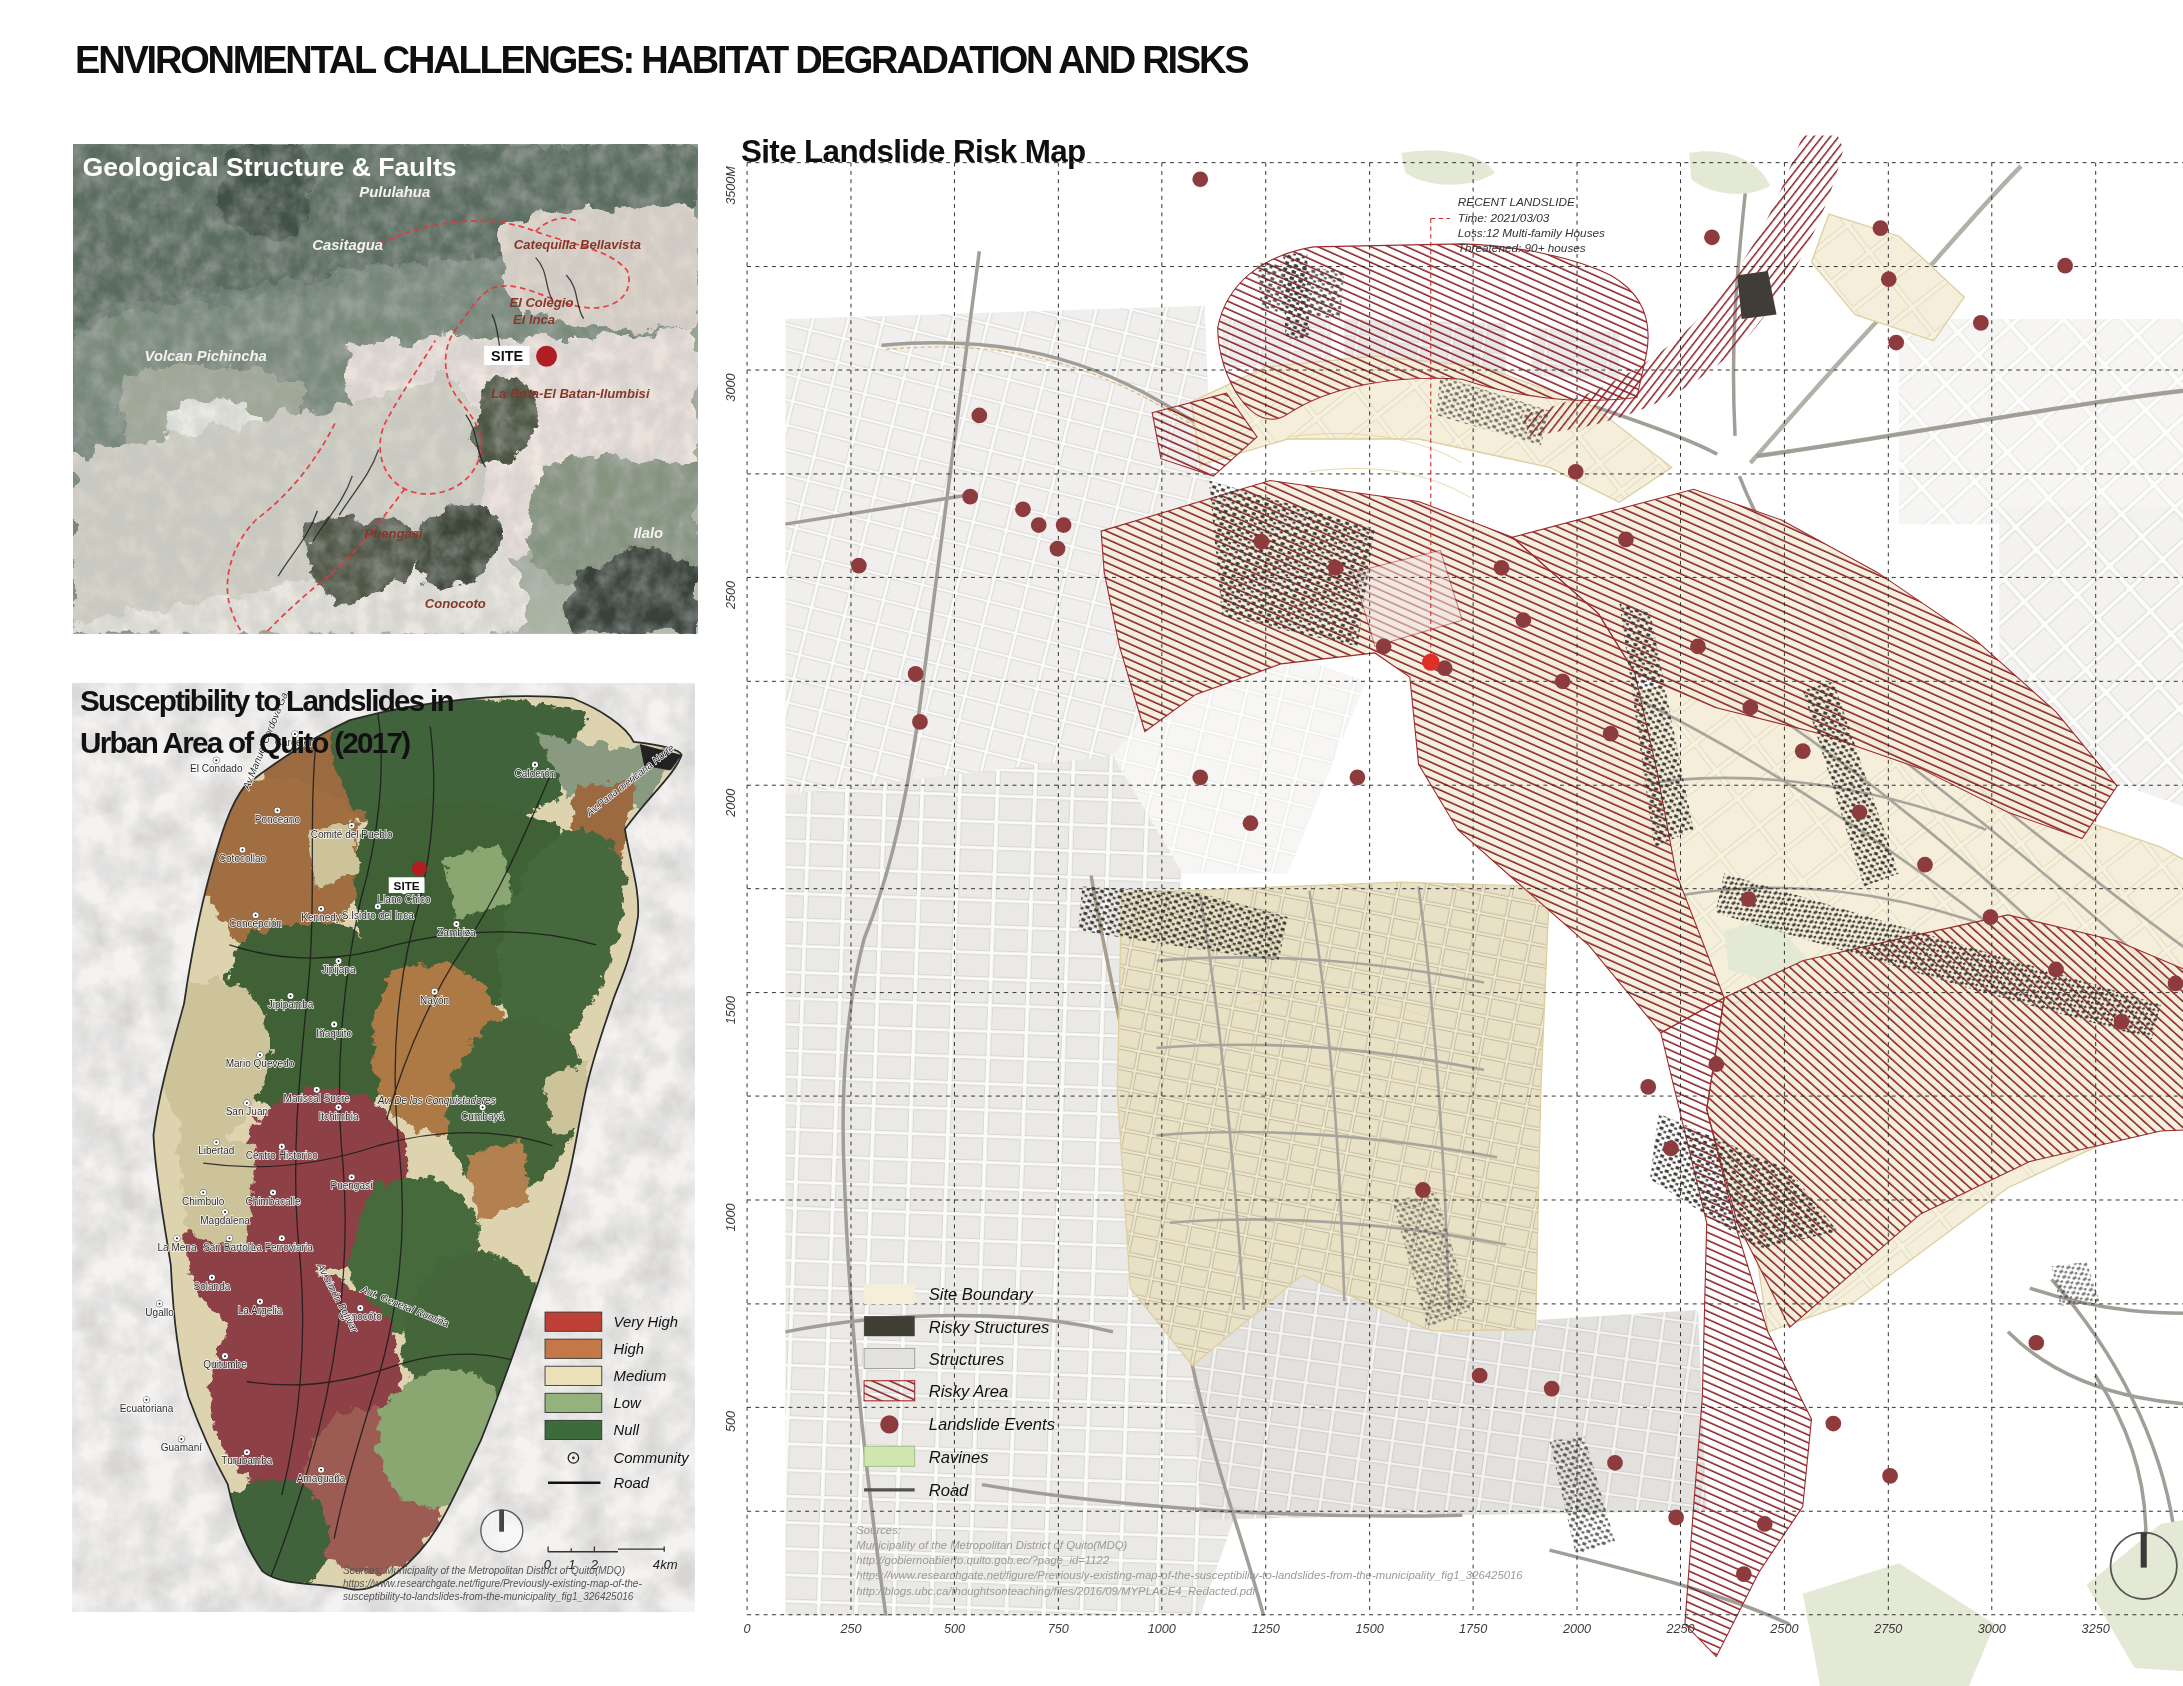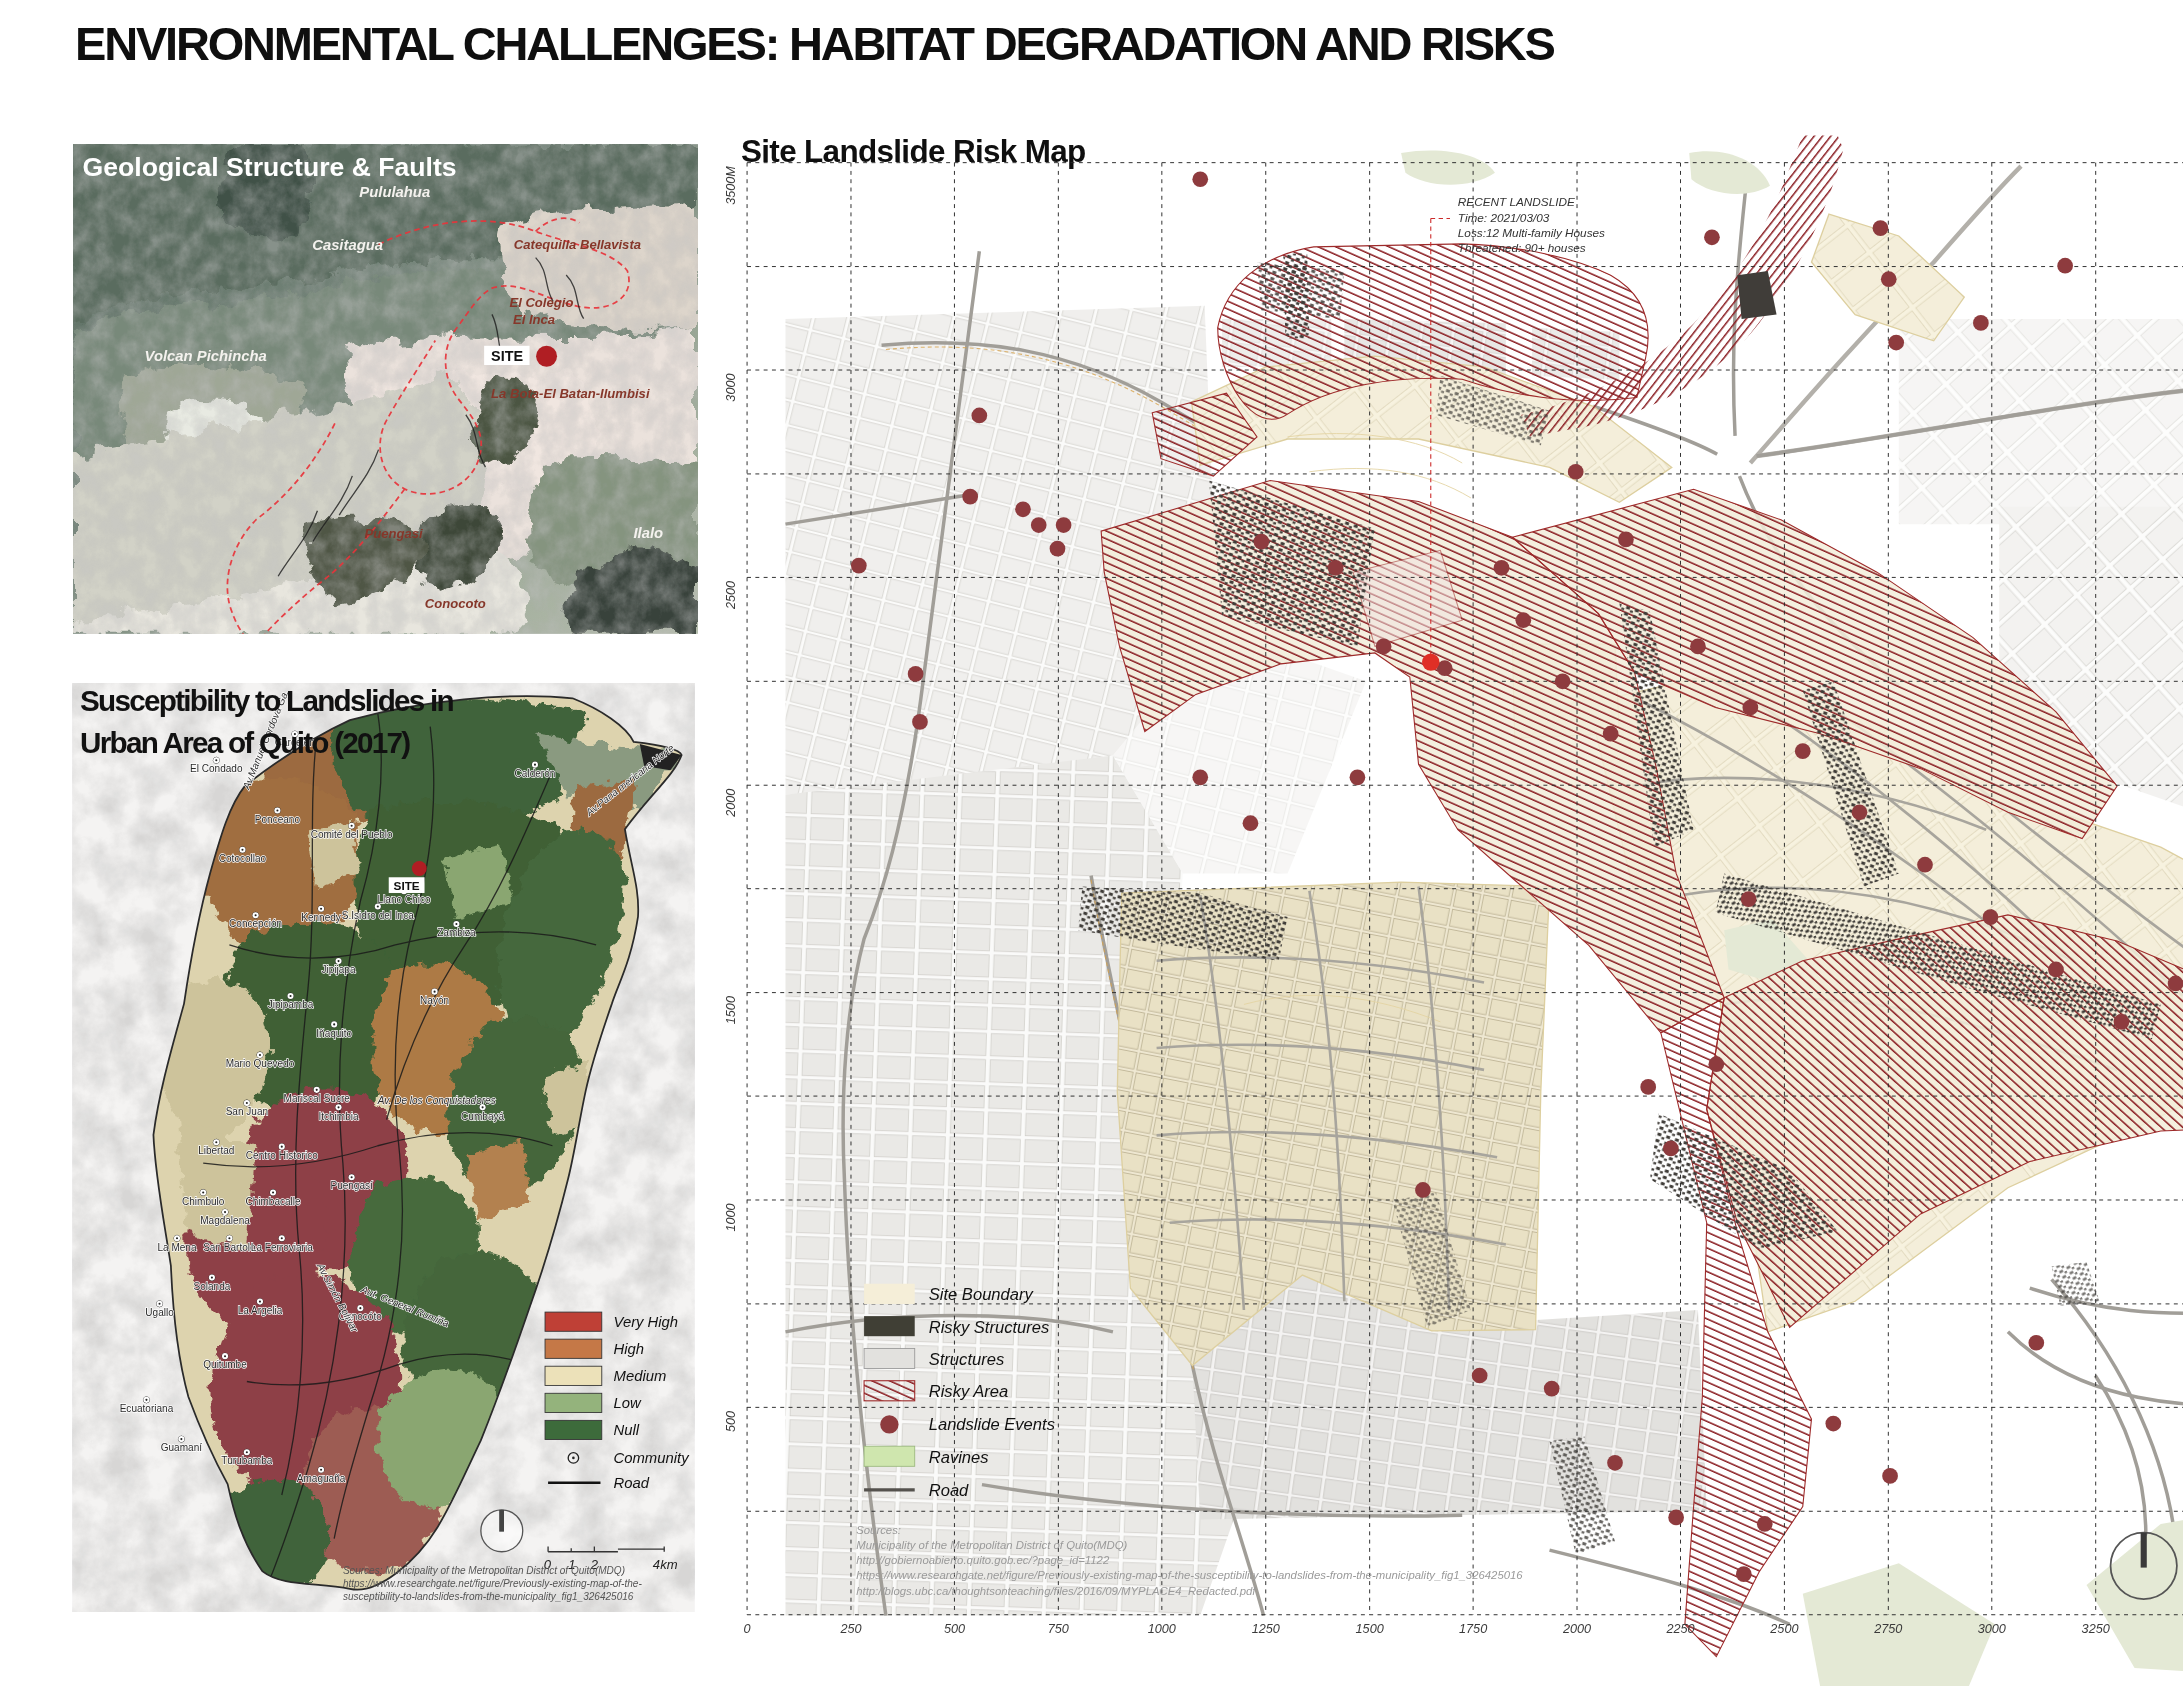--- a/index.html
+++ b/index.html
@@ -1,21 +1,21 @@
 <!DOCTYPE html>
 <html style="font-size:7px"><head><meta charset="utf-8">
 <style>
 html,body{margin:0;padding:0;background:#ffffff;}
 body{width:3457px;height:1687px;position:relative;overflow:hidden;font-family:"Liberation Sans",sans-serif;}
 .abs{position:absolute;}
 .b{font-weight:bold;color:#0f0f0f;}
 svg{display:block}
 </style></head>
 <body>
-<div class="abs b" style="left:75px;top:16px;font-size:47px;letter-spacing:-2.2px;">ENVIRONMENTAL CHALLENGES: HABITAT DEGRADATION AND RISKS</div>
+<div class="abs b" style="left:75px;top:39px;font-size:38px;letter-spacing:-2.2px;">ENVIRONMENTAL CHALLENGES: HABITAT DEGRADATION AND RISKS</div>
 
 <svg class="abs" style="left:73px;top:144px" width="625" height="490" viewBox="0 0 1432 1122">
 <defs>
 <filter id="gnoise" x="0" y="0" width="100%" height="100%">
  <feTurbulence type="fractalNoise" baseFrequency="0.025 0.02" numOctaves="5" seed="11" result="t"></feTurbulence>
  <feColorMatrix in="t" type="matrix" values="0 0 0 0 0.5  0 0 0 0 0.5  0 0 0 0 0.5  1.9 0 0 0 -0.55"></feColorMatrix>
 </filter>
 <filter id="grough">
  <feTurbulence type="fractalNoise" baseFrequency="0.02 0.02" numOctaves="4" seed="7" result="w"></feTurbulence>
  <feDisplacementMap in="SourceGraphic" in2="w" scale="60" xChannelSelector="R" yChannelSelector="G"></feDisplacementMap>

